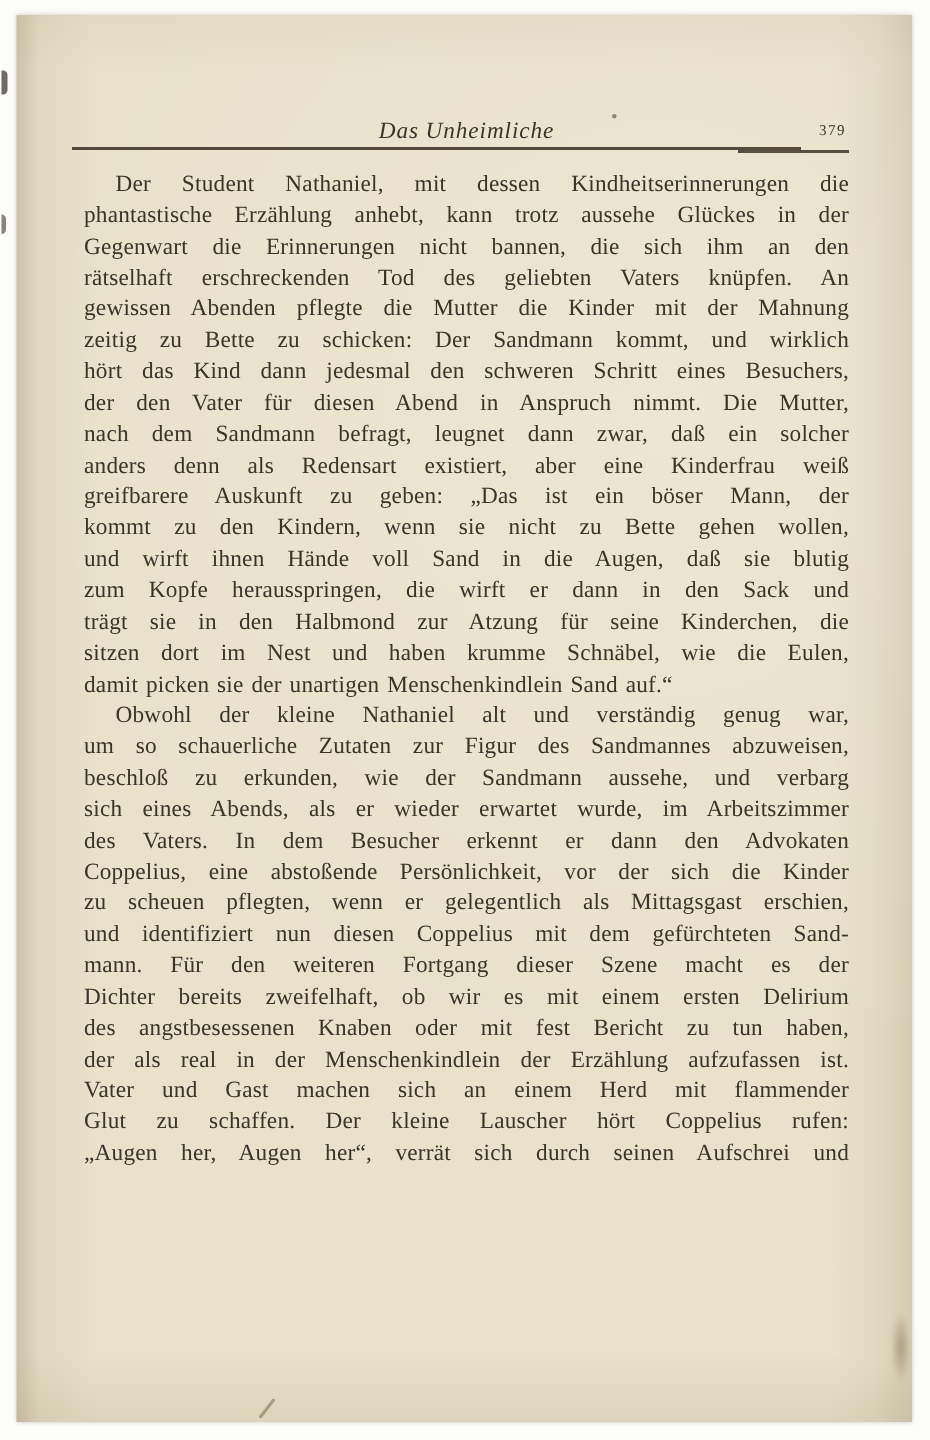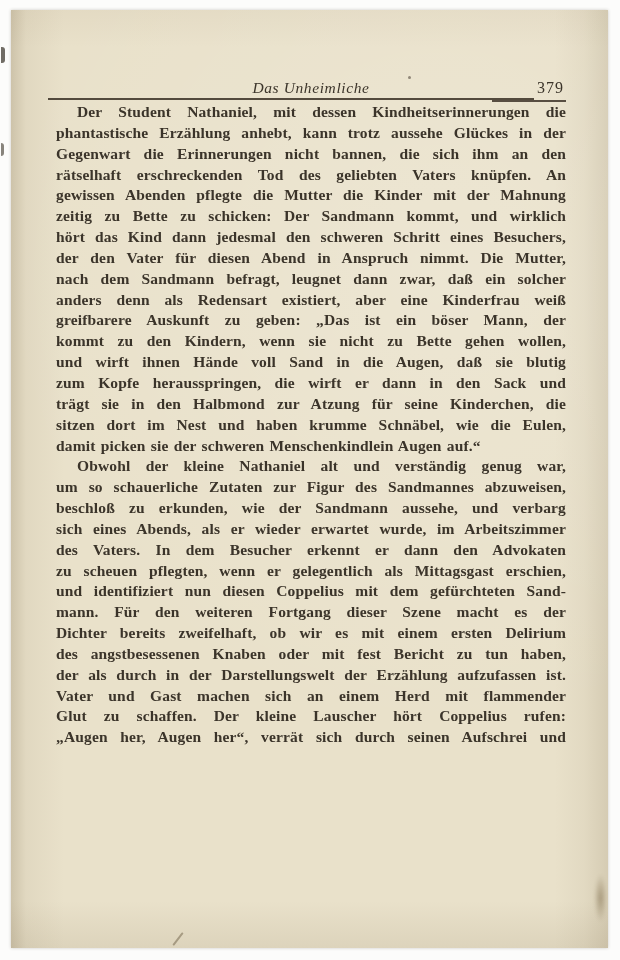--- a/index.html
+++ b/index.html
@@ -33,36 +33,36 @@
     position:relative;width:510px;height:18px;
     color:var(--ink);
   }
   .running-title{
     display:block;text-align:center;
     font-style:italic;font-size:15.5px;letter-spacing:.6px;
     line-height:18px;
   }
   .page-number{
     position:absolute;right:2px;top:0;
-    font-size:16px;letter-spacing:1px;line-height:18px;
+    font-size:10px;letter-spacing:1px;line-height:18px;
   }
   .rule-row{position:relative;width:510px;height:4px;margin-top:1px;}
   .rule-main{
     position:absolute;left:-8px;top:0;width:486px;height:1.7px;
     background:var(--rule);opacity:.88;
   }
   .rule-number{
     position:absolute;right:0;top:2.2px;width:74px;height:1.6px;
     background:var(--rule);opacity:.85;
   }
   .body-text{
-    width:510px;
+    width:510px;margin-top:11px;
     font-size:15.5px;line-height:20.85px;
     color:var(--ink);
-    letter-spacing:.15px;word-spacing:1.2px;font-weight:bold;
+    letter-spacing:.15px;word-spacing:1.2px;
   }
   .text-line{
     text-align:justify;
     text-align-last:justify;
     -moz-text-align-last:justify;
   }
   .text-line.first-line{text-indent:21px;}
   .text-line.no-justify-last{text-align-last:left;-moz-text-align-last:left;}
   
   .artifact{position:absolute;}
@@ -105,32 +105,33 @@
         <div class="text-line">hört das Kind dann jedesmal den schweren Schritt eines Besuchers,</div>
         <div class="text-line">der den Vater für diesen Abend in Anspruch nimmt. Die Mutter,</div>
         <div class="text-line">nach dem Sandmann befragt, leugnet dann zwar, daß ein solcher</div>
         <div class="text-line">anders denn als Redensart existiert, aber eine Kinderfrau weiß</div>
         <div class="text-line">greifbarere Auskunft zu geben: „Das ist ein böser Mann, der</div>
         <div class="text-line">kommt zu den Kindern, wenn sie nicht zu Bette gehen wollen,</div>
         <div class="text-line">und wirft ihnen Hände voll Sand in die Augen, daß sie blutig</div>
         <div class="text-line">zum Kopfe herausspringen, die wirft er dann in den Sack und</div>
         <div class="text-line">trägt sie in den Halbmond zur Atzung für seine Kinderchen, die</div>
         <div class="text-line">sitzen dort im Nest und haben krumme Schnäbel, wie die Eulen,</div>
-        <div class="text-line no-justify-last">damit picken sie der schweren Menschenkindlein Augen auf.“</div>
+        <div class="text-line no-justify-last">damit picken sie der unartigen Menschenkindlein Sand auf.“</div>
         <div class="text-line first-line">Obwohl der kleine Nathaniel alt und verständig genug war,</div>
         <div class="text-line">um so schauerliche Zutaten zur Figur des Sandmannes abzuweisen,</div>
         <div class="text-line">beschloß zu erkunden, wie der Sandmann aussehe, und verbarg</div>
         <div class="text-line">sich eines Abends, als er wieder erwartet wurde, im Arbeitszimmer</div>
         <div class="text-line">des Vaters. In dem Besucher erkennt er dann den Advokaten</div>
+        <div class="text-line">Coppelius, eine abstoßende Persönlichkeit, vor der sich die Kinder</div>
         <div class="text-line">zu scheuen pflegten, wenn er gelegentlich als Mittagsgast erschien,</div>
         <div class="text-line">und identifiziert nun diesen Coppelius mit dem gefürchteten Sand-</div>
         <div class="text-line">mann. Für den weiteren Fortgang dieser Szene macht es der</div>
         <div class="text-line">Dichter bereits zweifelhaft, ob wir es mit einem ersten Delirium</div>
         <div class="text-line">des angstbesessenen Knaben oder mit fest Bericht zu tun haben,</div>
-        <div class="text-line">der als durch in der Darstellungswelt der Erzählung aufzufassen ist.</div>
+        <div class="text-line">der als real in der Menschenkindlein der Erzählung aufzufassen ist.</div>
         <div class="text-line">Vater und Gast machen sich an einem Herd mit flammender</div>
         <div class="text-line">Glut zu schaffen. Der kleine Lauscher hört Coppelius rufen:</div>
         <div class="text-line">„Augen her, Augen her“, verrät sich durch seinen Aufschrei und</div>
       </div>
 
   </div>
 
   <div class="artifact ink-speck"></div>
   <div class="artifact right-edge-smudge"></div>
   <div class="artifact bottom-scratch"></div>

